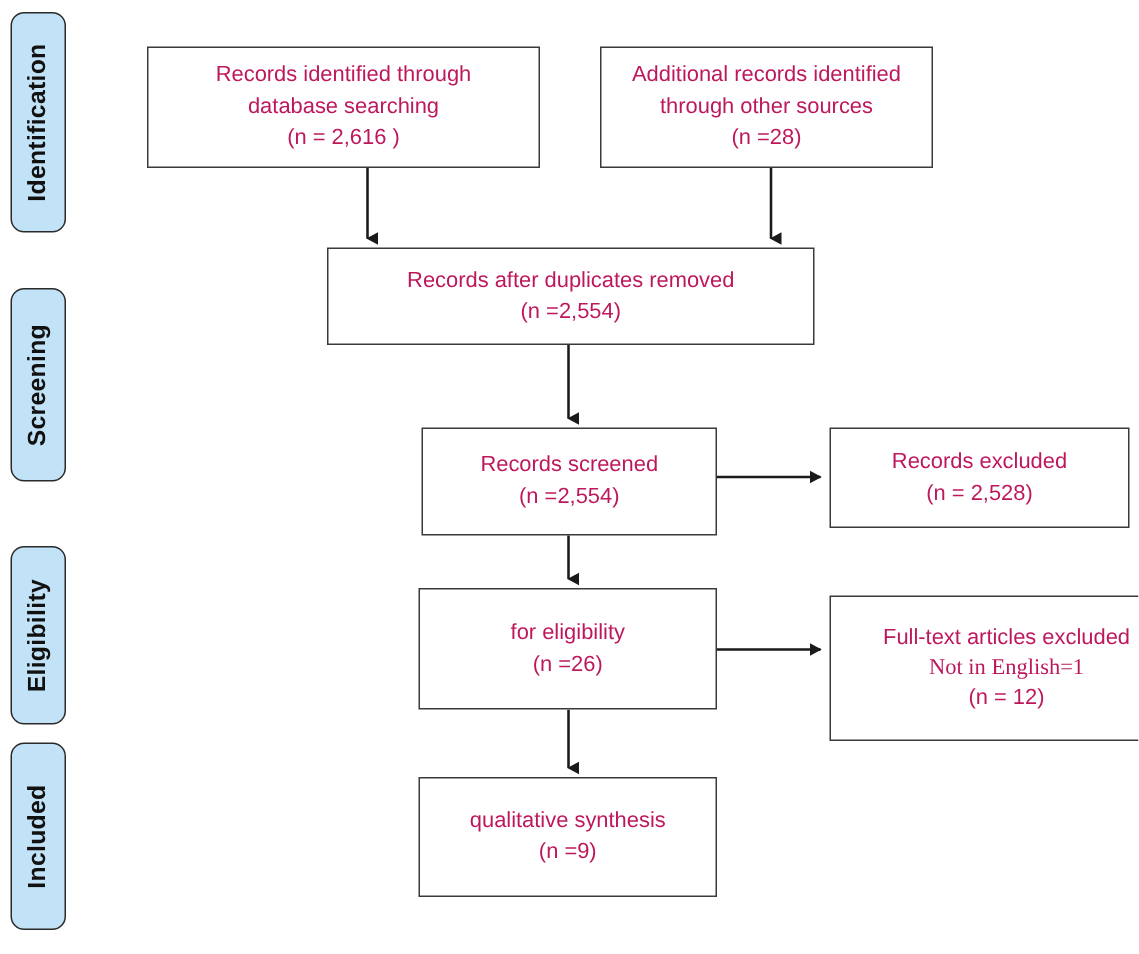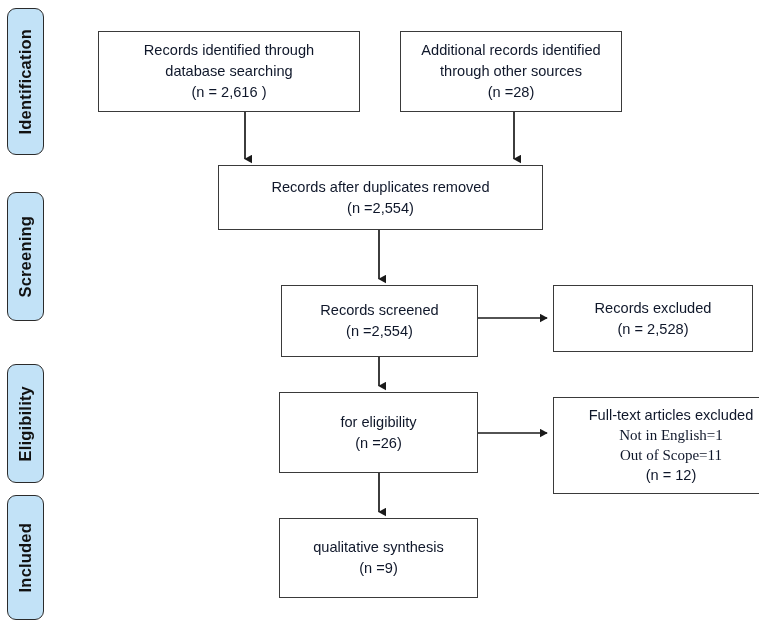--- a/index.html
+++ b/index.html
@@ -49,21 +49,21 @@
     display: flex;
     flex-direction: column;
     align-items: center;
     justify-content: center;
     text-align: center;
     padding: 2px 6px;
   }
   .box .line {
     font-size: 14.6px;
     line-height: 1.42;
-    color: #0f172a;
+    color: #be185d;
     white-space: nowrap;
     font-family: "Liberation Sans", sans-serif;
   }
   .box .line.serif {
     font-family: "Liberation Serif", serif;
     font-size: 15px;
     line-height: 1.30;
   }
   
   .connectors {
@@ -149,21 +149,20 @@
   </div>
 
   <div class="box" style="left:279px; top:392px; width:199px; height:81px;">
     <div class="line">for eligibility</div>
     <div class="line">(n =26)</div>
   </div>
 
   <div class="box" style="left:553px; top:397px; width:236px; height:97px;">
     <div class="line">Full-text articles excluded</div>
     <div class="line serif">Not in English=1</div>
-    <div class="line serif">Out of Scope=11</div>
     <div class="line">(n = 12)</div>
   </div>
 
   <div class="box" style="left:279px; top:518px; width:199px; height:80px;">
     <div class="line">qualitative synthesis</div>
     <div class="line">(n =9)</div>
   </div>
 
 </div>
 

